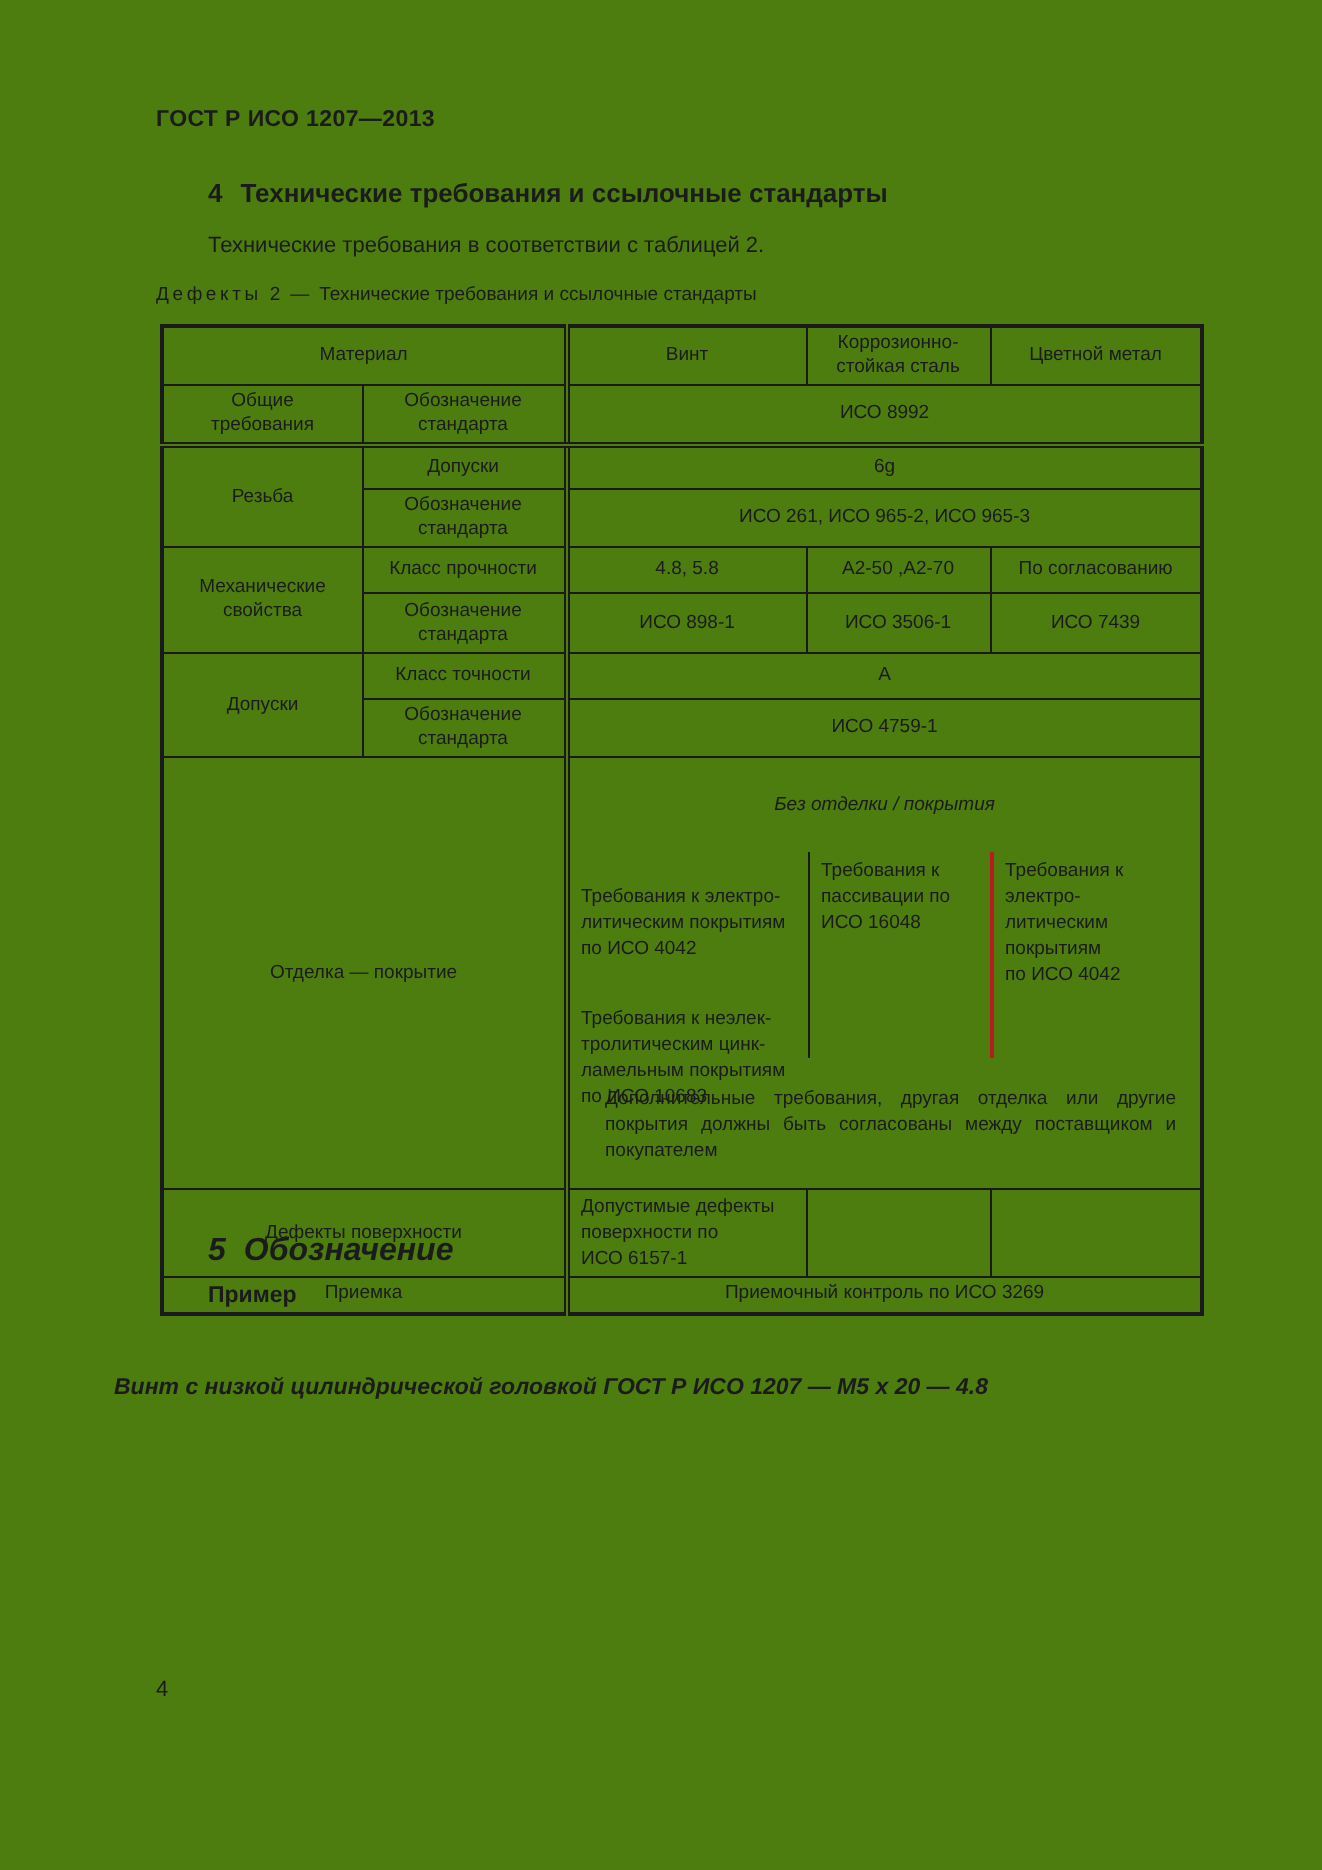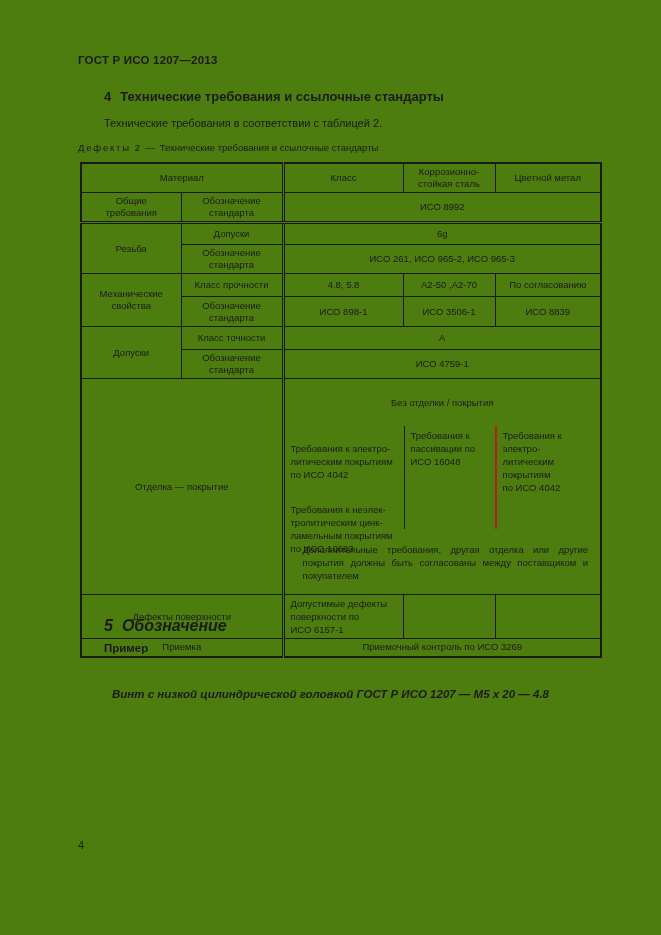--- a/index.html
+++ b/index.html
@@ -27,41 +27,41 @@
     padding:2px 4px;white-space:pre-line;overflow:hidden;
   }
   .t2{border:2px solid #1a1a1a;}
   .t2 td.dl{border-left:3px double #1a1a1a;}
   .t2 tr.dbot td{border-bottom:3px double #1a1a1a;}
   .r1{height:29px}.r2{height:27px}.r3{height:22px}.r4{height:28px}
   .r5{height:23px}.r6{height:30px}.r7{height:23px}.r8{height:27px}
   .r9{height:164px}.r10{height:41px}.r11{height:18px}
 
   td.fin-wrap{padding:0;vertical-align:top;}
-  .fin-top{height:23px;display:flex;align-items:center;justify-content:center;}
+  .fin-top{height:23px;display:flex;align-items:center;justify-content:center;font-style:italic;}
   .fin-mid{display:flex;align-items:stretch;height:103px;}
   .fin-col{box-sizing:border-box;padding:3px 6px;text-align:left;white-space:pre-line;line-height:13px;}
   .fin-c1{width:120px;border-right:1px solid #1a1a1a;}
   .fin-c2{width:92px;border-right:2px solid #b91c1c;}
   .fin-c3{flex:1;}
   .fin-p2{margin-top:9px;}
   .fin-note{padding:2px 12px 0 6px;text-align:justify;line-height:13px;margin-left:12px;}
 
   td.cell-topleft{vertical-align:top;text-align:left;padding:2px 6px;line-height:13px;}
 
   .sec5-heading{position:absolute;left:104px;top:617px;font-size:16px;font-weight:bold;font-style:italic;margin:0;}
   .sec5-heading .num{margin-right:9px;}
   .example-label{position:absolute;left:104px;top:642px;font-size:11.5px;font-weight:bold;}
   .example-text{
     position:absolute;left:57px;top:656px;width:547px;
     font-size:11.5px;font-weight:bold;font-style:italic;line-height:14px;
     white-space:pre-line;text-indent:47px;
   }
   .designation{
-    position:absolute;left:57px;top:688px;width:547px;text-align:center;
+    position:absolute;left:57px;top:688px;width:547px;
     font-size:11.5px;font-weight:bold;font-style:italic;
   }
   .page-number{position:absolute;left:78px;top:839px;font-size:11px;}
 </style>
 </head>
 <body>
 
 <div class="page">
 
   <div class="doc-header">ГОСТ Р ИСО 1207—2013</div>
@@ -76,21 +76,21 @@
     <colgroup>
       <col style="width:100px">
         <col style="width:102px">
         <col style="width:120px">
         <col style="width:92px">
         <col style="width:106px">
     </colgroup>
     <tbody>
       <tr class="r1">
         <td colspan="2">Материал</td>
-        <td class="dl">Класс</td>
+        <td class="dl">Винт</td>
         <td>Коррозионно-стойкая сталь</td>
         <td>Цветной метал</td>
       </tr>
       <tr class="r2 dbot">
         <td>Общие
 требования</td>
         <td>Обозначение
 стандарта</td>
         <td class="dl" colspan="3">ИСО 8992</td>
       </tr>
@@ -110,21 +110,21 @@
         <td>Класс прочности</td>
         <td class="dl">4.8, 5.8</td>
         <td>А2-50 ,А2-70</td>
         <td>По согласованию</td>
       </tr>
       <tr class="r6">
         <td>Обозначение
 стандарта</td>
         <td class="dl">ИСО 898-1</td>
         <td>ИСО 3506-1</td>
-        <td>ИСО 8839</td>
+        <td>ИСО 7439</td>
       </tr>
       <tr class="r7">
         <td rowspan="2">Допуски</td>
         <td>Класс точности</td>
         <td class="dl" colspan="3">А</td>
       </tr>
       <tr class="r8">
         <td>Обозначение
 стандарта</td>
         <td class="dl" colspan="3">ИСО 4759-1</td>

